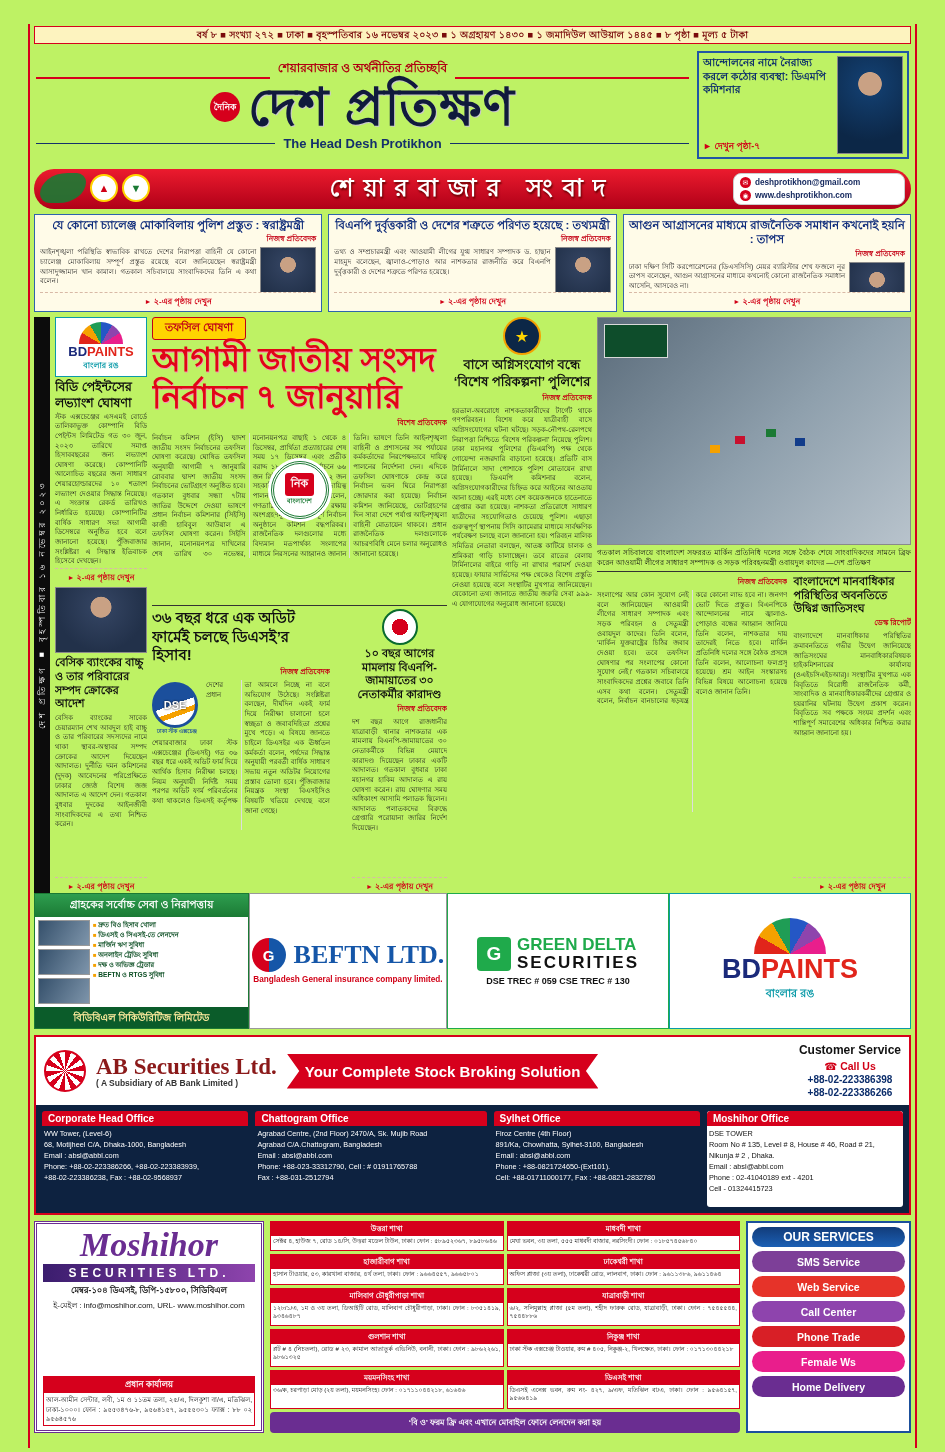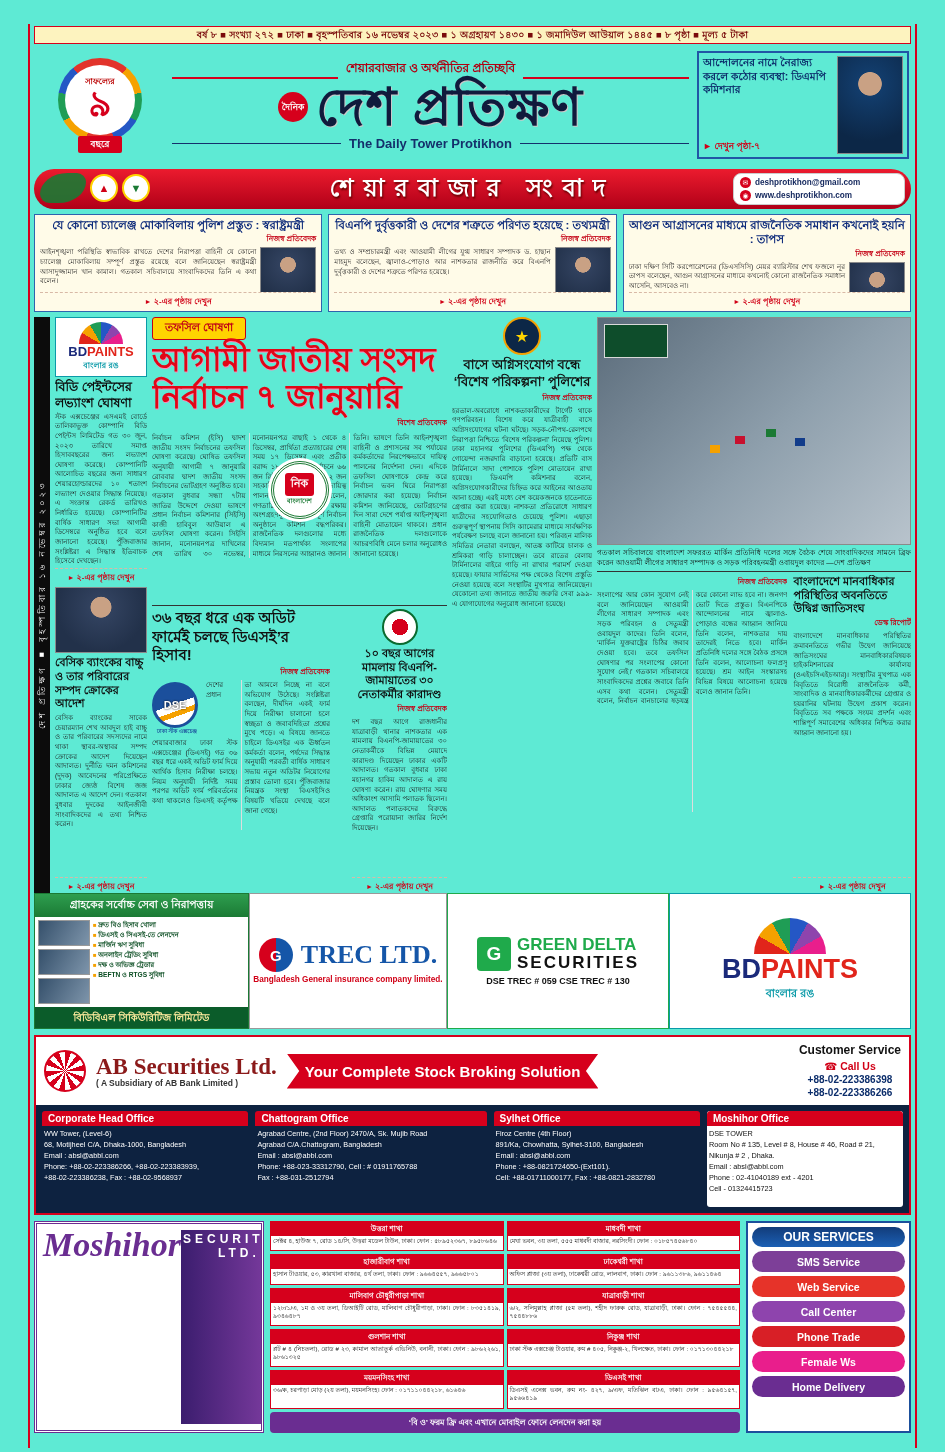--- a/index.html
+++ b/index.html
@@ -1,18 +1,18 @@
 <!DOCTYPE html>
 <html lang="bn"><head>
 <meta charset="utf-8">
 <style>
   *{margin:0;padding:0;box-sizing:border-box}
   html,body{width:945px;background:#f6f4ee}
   body{height:1452px;overflow:hidden;font-family:"Liberation Sans","DejaVu Sans",sans-serif;color:#111}
-  .page{position:relative;width:945px;height:1452px;background:#5eead4}
+  .page{position:relative;width:945px;height:1452px;background:#bef264}
   .inner{position:absolute;left:28px;top:24px;width:889px;height:1424px;border-left:2px solid #d6001c;border-right:2px solid #d6001c;padding:2px 4px;overflow:hidden}
   .photo{background:linear-gradient(135deg,#5a6b7a,#8fa0ad 55%,#b8c3cc);border:1px solid #8a8a8a}
   .portrait{background:radial-gradient(circle at 50% 30%,#c9a184 16%,#31415e 17%,#22314a 70%)}
   .byline{text-align:right;color:#c40014;font-size:7.5px;font-weight:bold;margin:1px 0 2px}
   .body{font-size:6.9px;line-height:1.4;text-align:justify;color:#1a1a1a}
   .foot{margin-top:auto;text-align:center;color:#d10016;font-size:8px;font-weight:bold;border-top:1px dashed #d8b9a6;padding-top:2px}
   .foot .ar{font-size:7px}
   
   .dateline{height:18px;background:#fdf3bf;border:1px solid #d6001c;color:#7a0b0b;font-weight:bold;font-size:9.5px;display:flex;align-items:center;justify-content:center;letter-spacing:.3px}
   
@@ -121,21 +121,21 @@
   .cs-call{color:#d10016;font-weight:900;font-size:10.5px}
   .cs-ph{color:#0b2d6b;font-weight:900;font-size:10px}
   .ab-bottom{flex:1;background:#0d2240;display:grid;grid-template-columns:1fr 1.12fr 1fr .95fr;gap:7px;padding:6px}
   .office{display:flex;flex-direction:column;overflow:hidden}
   .office-h{background:#d6001c;color:#fff;font-weight:900;font-size:10px;padding:2px 6px;border-radius:3px 3px 0 0;text-align:left}
   .office-b{flex:1;font-size:7.3px;line-height:1.5;color:#fff;padding:3px 2px}
   .office.alt{background:#fff;border-radius:3px}
   .office.alt .office-b{color:#111}
   
   .mosh{height:212px;display:grid;grid-template-columns:230px 1fr 165px;gap:6px;margin-top:6px}
-  .mosh-left{border:3px double #6a2d91;padding:4px 6px;display:flex;flex-direction:row;text-align:center;background:#fff;overflow:hidden}
+  .mosh-left{border:3px double #6a2d91;padding:4px 6px;display:flex;flex-direction:column;text-align:center;background:#fff;overflow:hidden}
   .mosh-name{font-family:"Liberation Serif","DejaVu Serif",serif;font-size:34px;font-weight:900;font-style:italic;color:#6a2d91;line-height:1}
   .mosh-bar{background:linear-gradient(90deg,#3b1d6e,#8e44ad);color:#fff;font-weight:900;font-size:12px;letter-spacing:4px;padding:2px;margin:2px 0}
   .mosh-mem{font-size:8.4px;font-weight:bold}
   .mosh-mail{font-size:7.8px;margin-top:1px}
   .ho{margin-top:auto;border:1px solid #d6001c}
   .ho-h{background:#d6001c;color:#fff;font-size:8.5px;font-weight:900;padding:1px}
   .ho-b{font-size:6.6px;line-height:1.4;padding:2px;text-align:justify}
   .mosh-mid{display:grid;grid-template-columns:1fr 1fr;gap:3px;overflow:hidden}
   .branch{border:1px solid #d6001c;display:flex;flex-direction:column;overflow:hidden;background:#fff}
   .branch-h{background:#d6001c;color:#fff;font-size:7.2px;font-weight:900;text-align:center;padding:1px}
@@ -147,39 +147,30 @@
 </style>
 </head>
 <body>
 
 <div class="page">
   <div class="inner">
 
     <div class="dateline">বর্ষ ৮ ■ সংখ্যা ২৭২ ■ ঢাকা ■ বৃহস্পতিবার ১৬ নভেম্বর ২০২৩ ■ ১ অগ্রহায়ণ ১৪৩০ ■ ১ জমাদিউল আউয়াল ১৪৪৫ ■ ৮ পৃষ্ঠা ■ মূল্য ৫ টাকা</div>
 
     <header class="masthead">
-      <div class="anniv">
-        <div class="anniv-ring">
-          <div class="anniv-in">
-            <div class="anniv-top">সাফল্যের</div>
-            <div class="anniv-num">৯</div>
-          </div>
-        </div>
-        <div class="anniv-rib">বছরে</div>
-      </div>
       <div class="mast-c">
         <div class="tagline">
             <span>শেয়ারবাজার ও অর্থনীতির প্রতিচ্ছবি</span>
           </div>
         <div class="title-row">
           <span class="daily">দৈনিক</span>
           <h1 class="np-title">দেশ প্রতিক্ষণ</h1>
         </div>
         <div class="subtitle">
-            <span>The Daily Tower Protikhon</span>
+            <span>The Head Desh Protikhon</span>
           </div>
       </div>
       <div class="mast-r">
         <div class="mast-r-txt">
           <div class="mast-note">আন্দোলনের নামে নৈরাজ্য করলে কঠোর ব্যবস্থা: ডিএমপি কমিশনার</div>
           <div class="see-page">
             <span>►</span>
             <span>দেখুন পৃষ্ঠা-৭</span>
           </div>
         </div>
@@ -339,21 +330,21 @@
             <div>অনলাইন ট্রেডিং সুবিধা</div>
             <div>দক্ষ ও অভিজ্ঞ ট্রেডার</div>
             <div>BEFTN ও RTGS সুবিধা</div>
           </div>
         </div>
         <div class="ad1-foot">বিডিবিএল সিকিউরিটিজ লিমিটেড</div>
       </div>
       <div class="ad">
         <div class="bgic-row">
           <div class="bgic-logo">G</div>
-          <div class="bgic-name">TREC LTD.</div>
+          <div class="bgic-name">BEFTN LTD.</div>
         </div>
         <div class="bgic-sub">Bangladesh General insurance company limited.</div>
       </div>
       <div class="ad" style="border-color:#1faa4b">
         <div class="gd-row">
           <div class="gd-logo">G</div>
           <div>
             <div class="gd-n1">GREEN DELTA</div>
             <div class="gd-n2">SECURITIES</div>
           </div>

